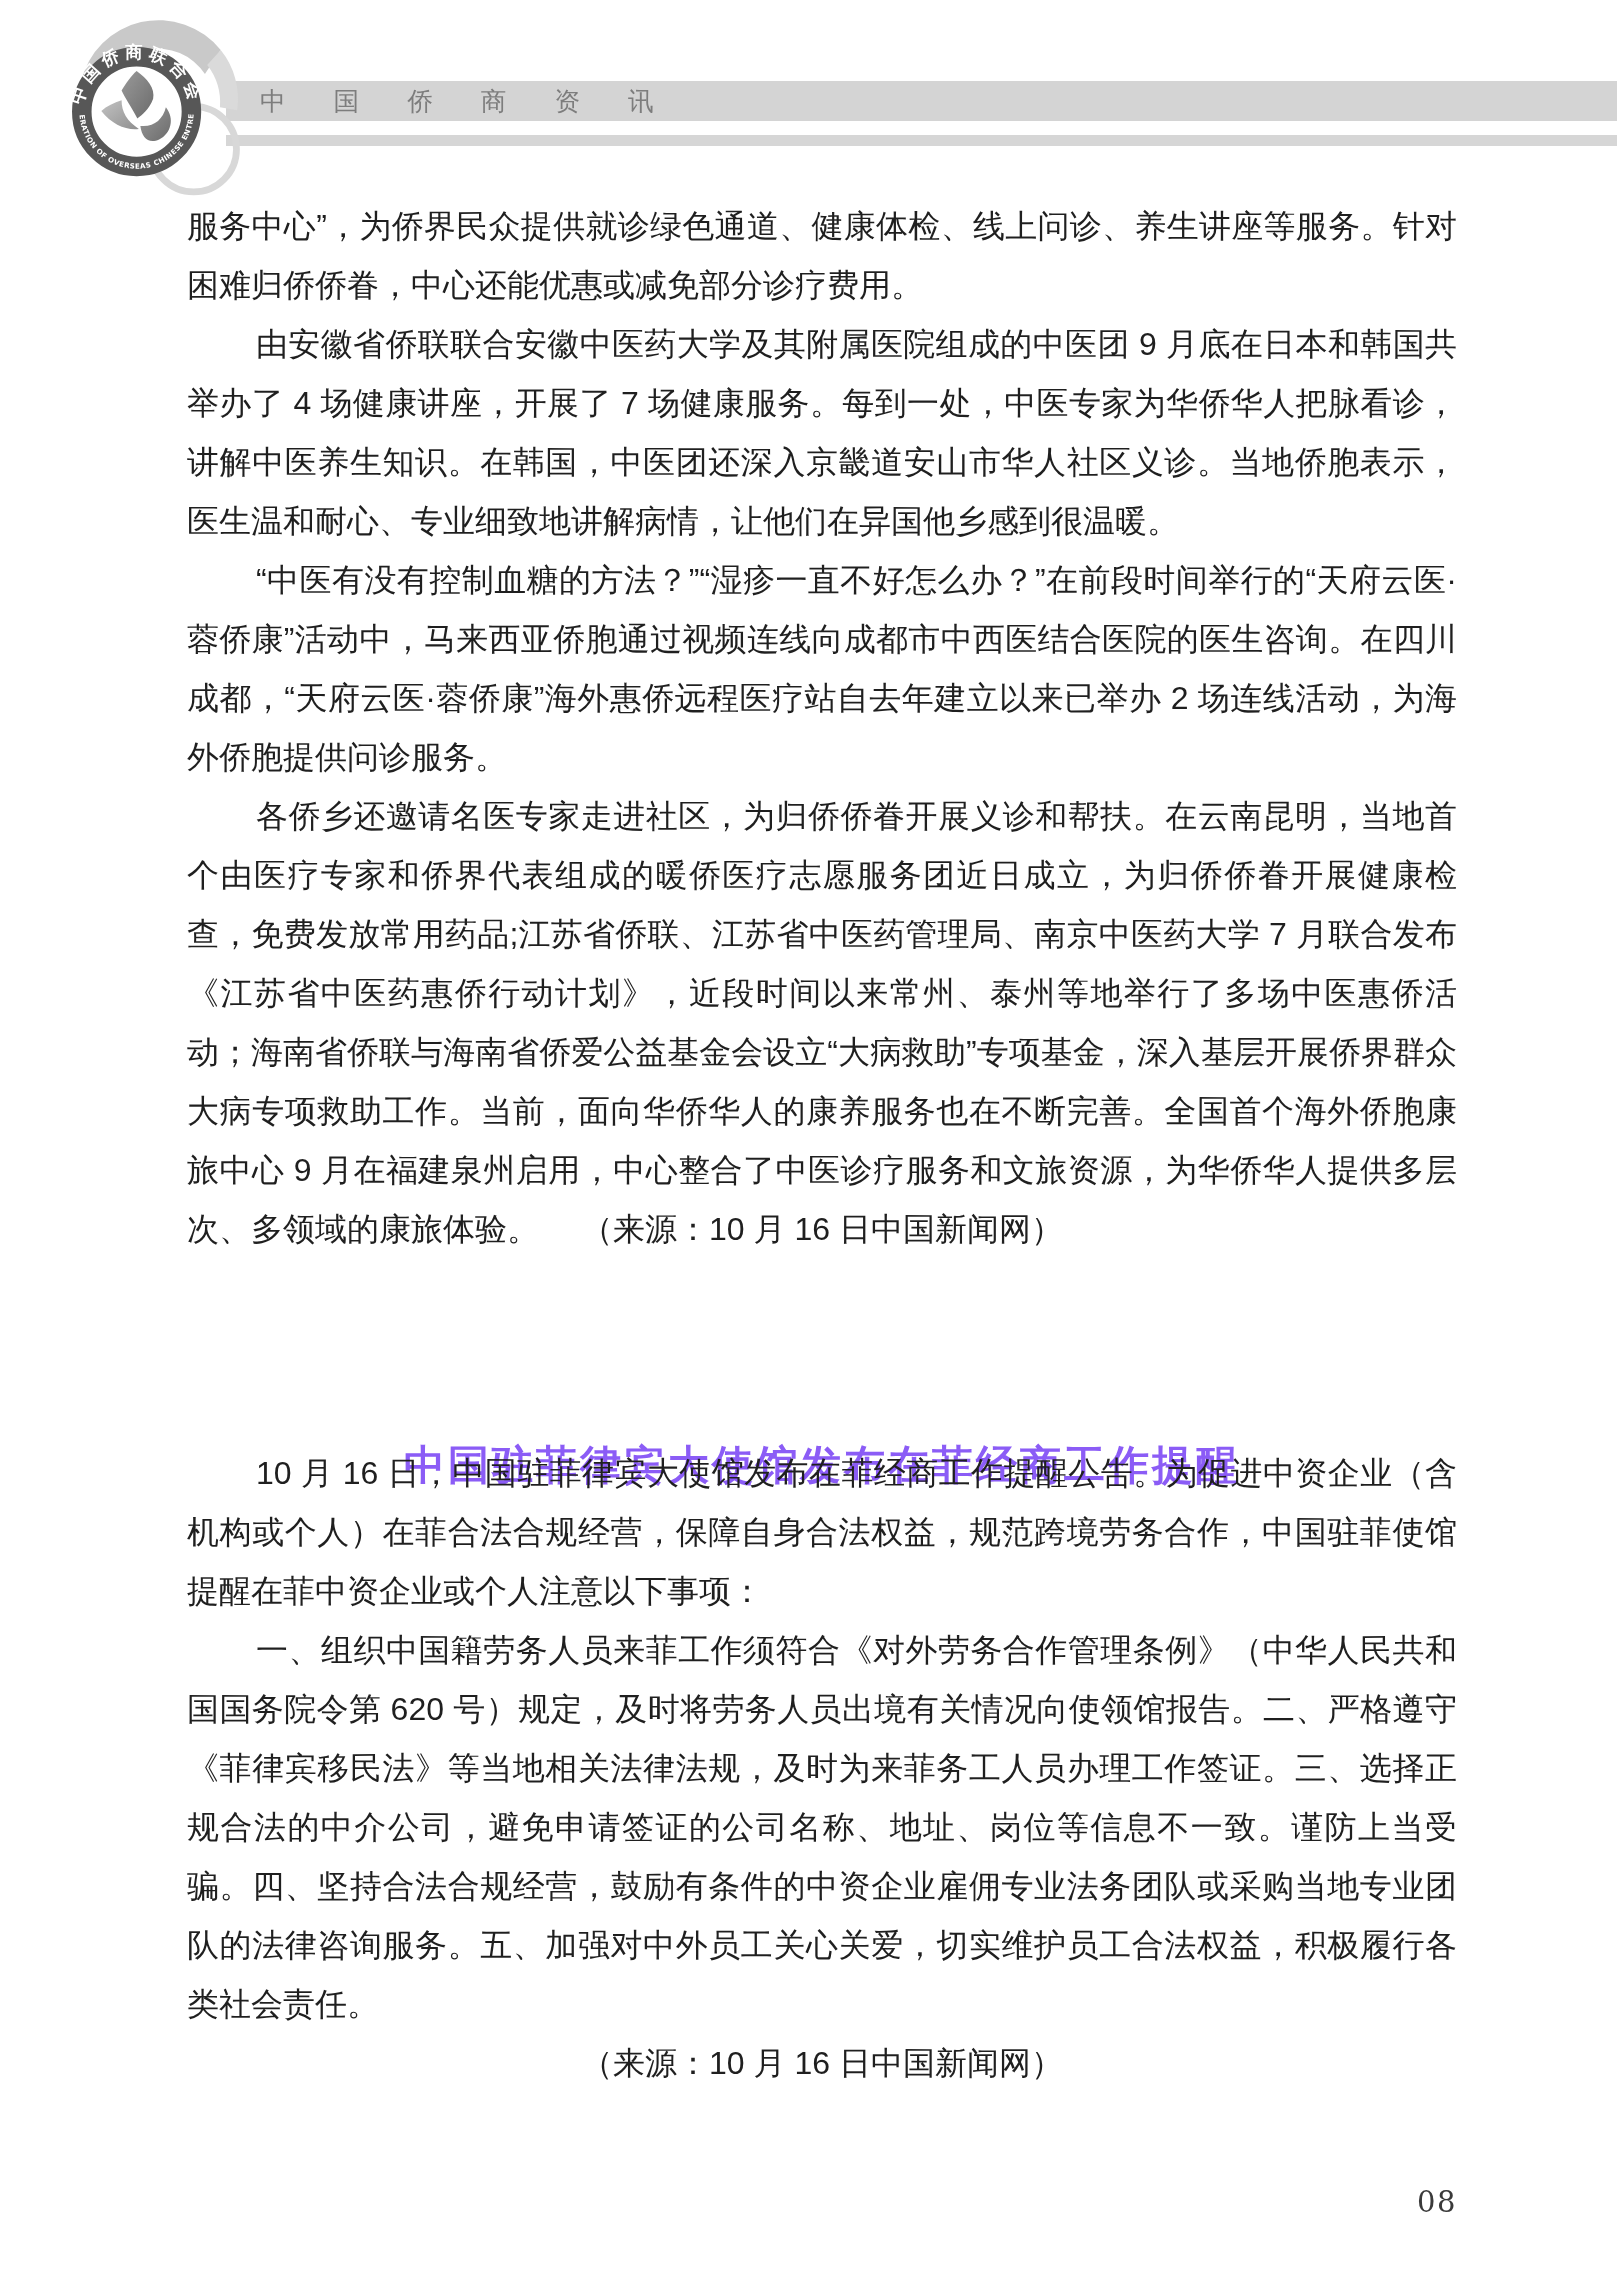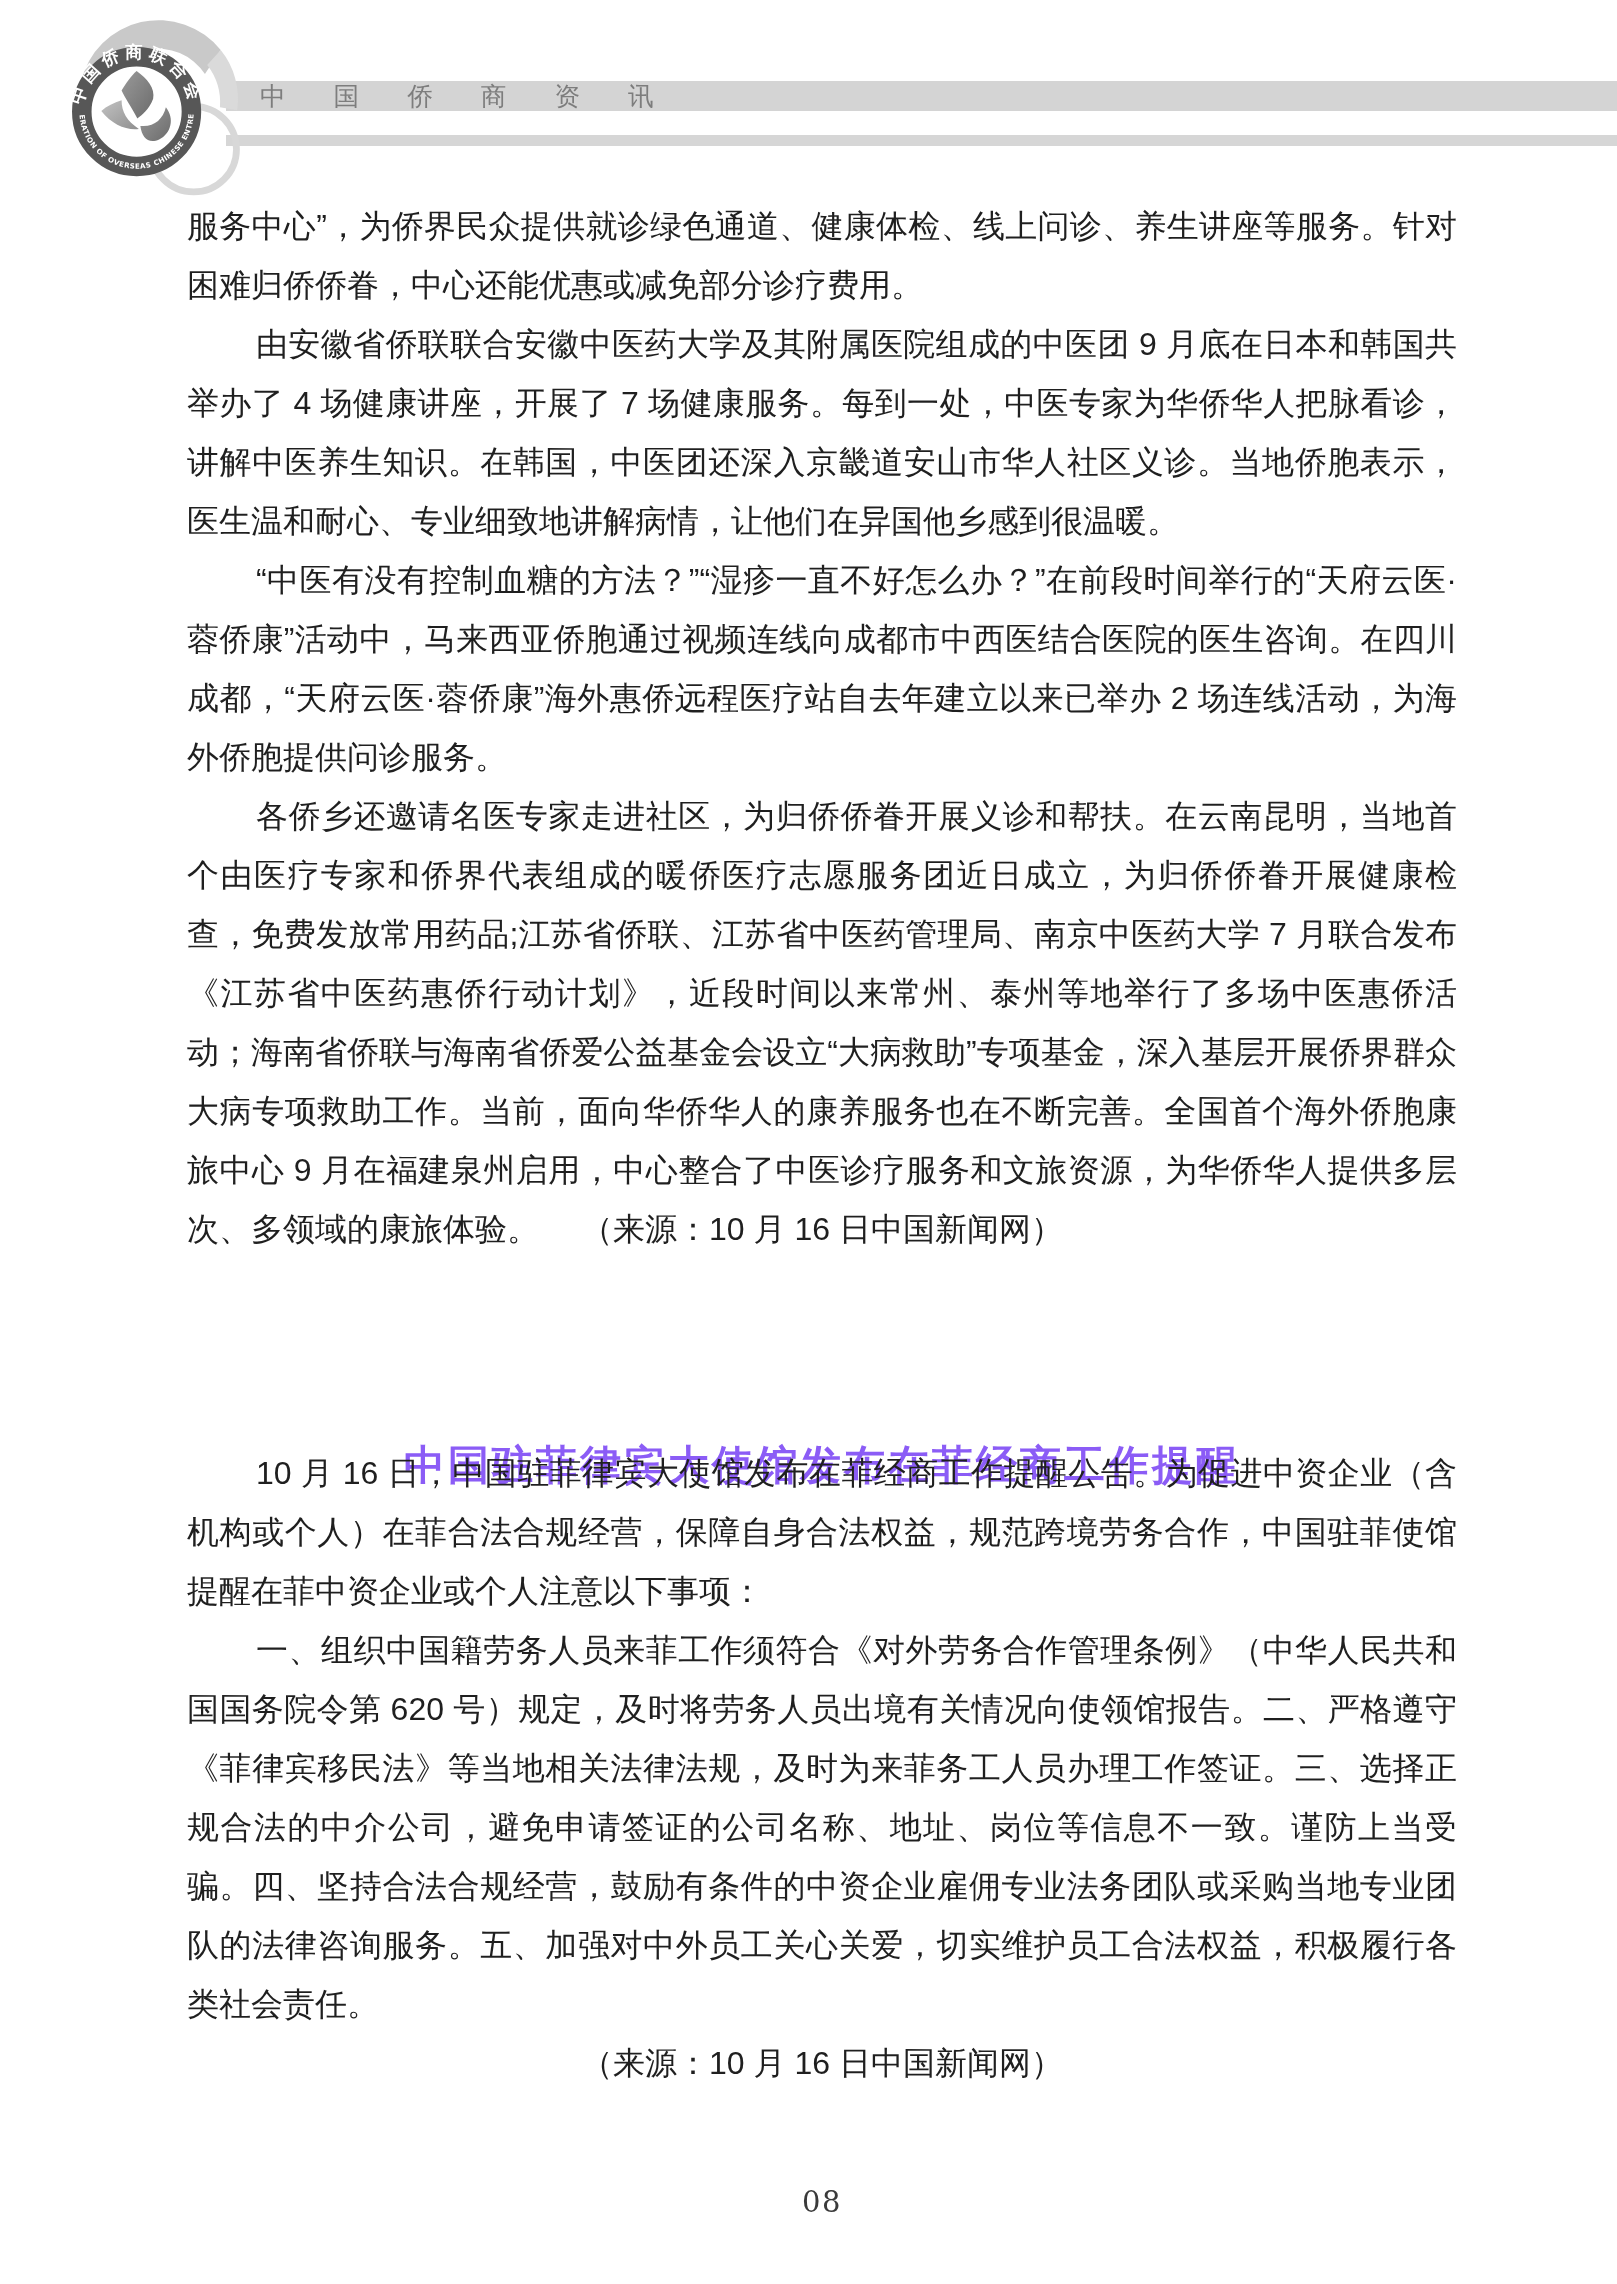--- a/index.html
+++ b/index.html
@@ -7,21 +7,21 @@
     position:relative;
     width:1617px; height:2284px;
     background:#ffffff;
     overflow:hidden;
     font-family:"Liberation Sans","DejaVu Sans",sans-serif;
   }
 
   
   .header-bar {
     position:absolute; left:226px; top:81px;
-    width:1392px; height:30px;
+    width:1392px; height:40px;
     background:#d4d4d4;
     display:flex; align-items:center;
     padding-left:34px; box-sizing:border-box;
   }
   .masthead {
     font-size:25.6px;
     letter-spacing:48px;
     color:#7d7d7d;
     white-space:nowrap;
   }
@@ -80,21 +80,21 @@
     font-size:41px;
     font-weight:bold;
     letter-spacing:3px;
     color:#8b5cf6;
   }
 
   
   .page-number {
     position:absolute; left:187px; top:2185px;
     width:1270px;
-    text-align:center;
+    text-align:right;
     font-family:"DejaVu Serif","Liberation Serif",serif;
     font-size:29px;
     color:#3a3a3a;
     letter-spacing:1.5px;
   }
 </style>
 </head>
 <body>
 
 <div class="page">

